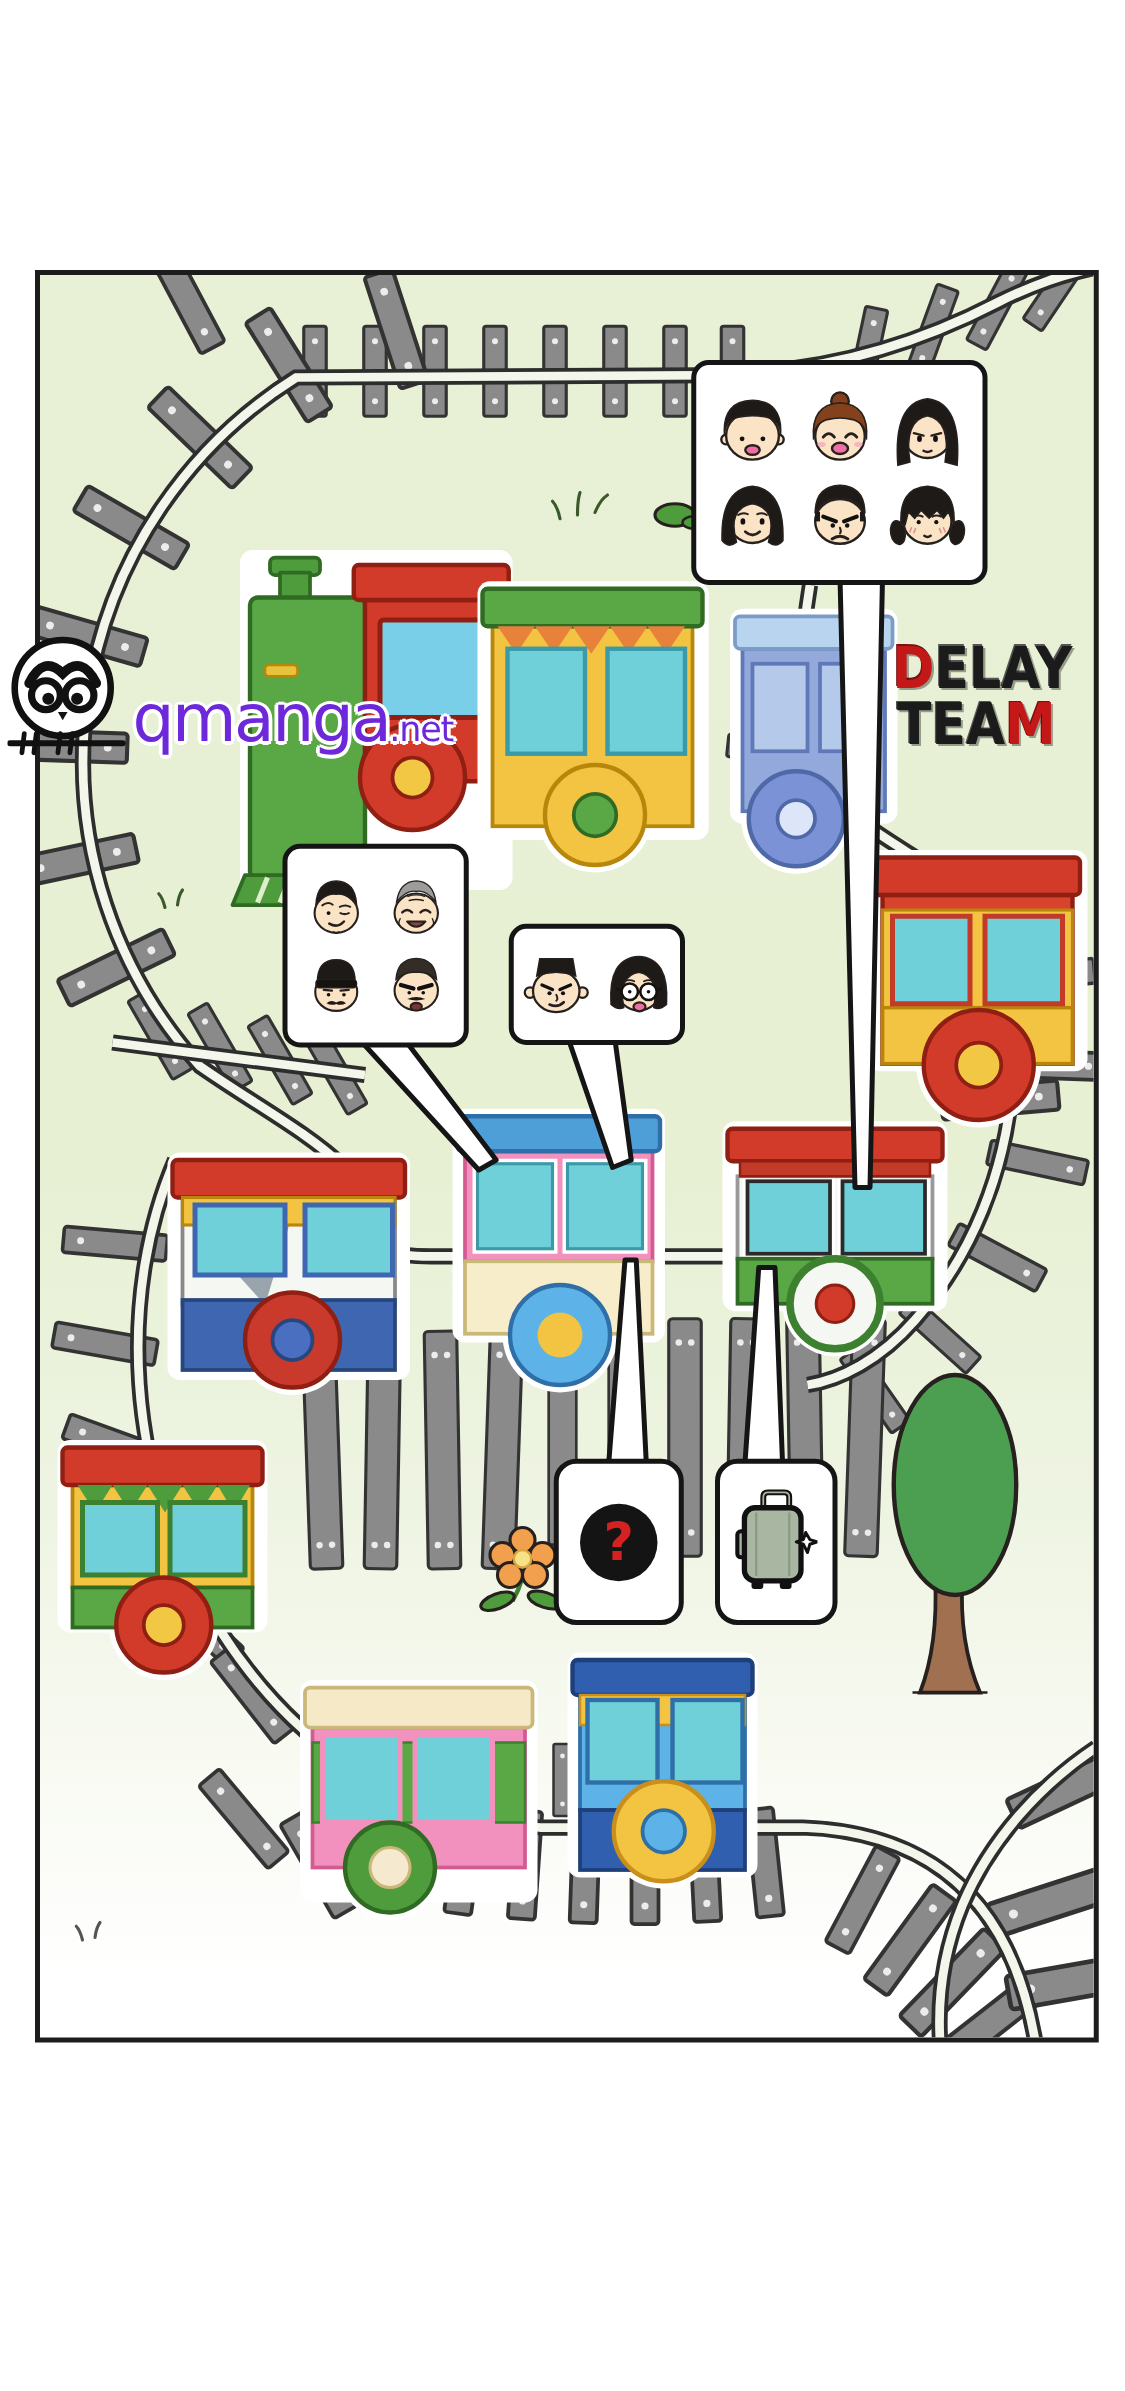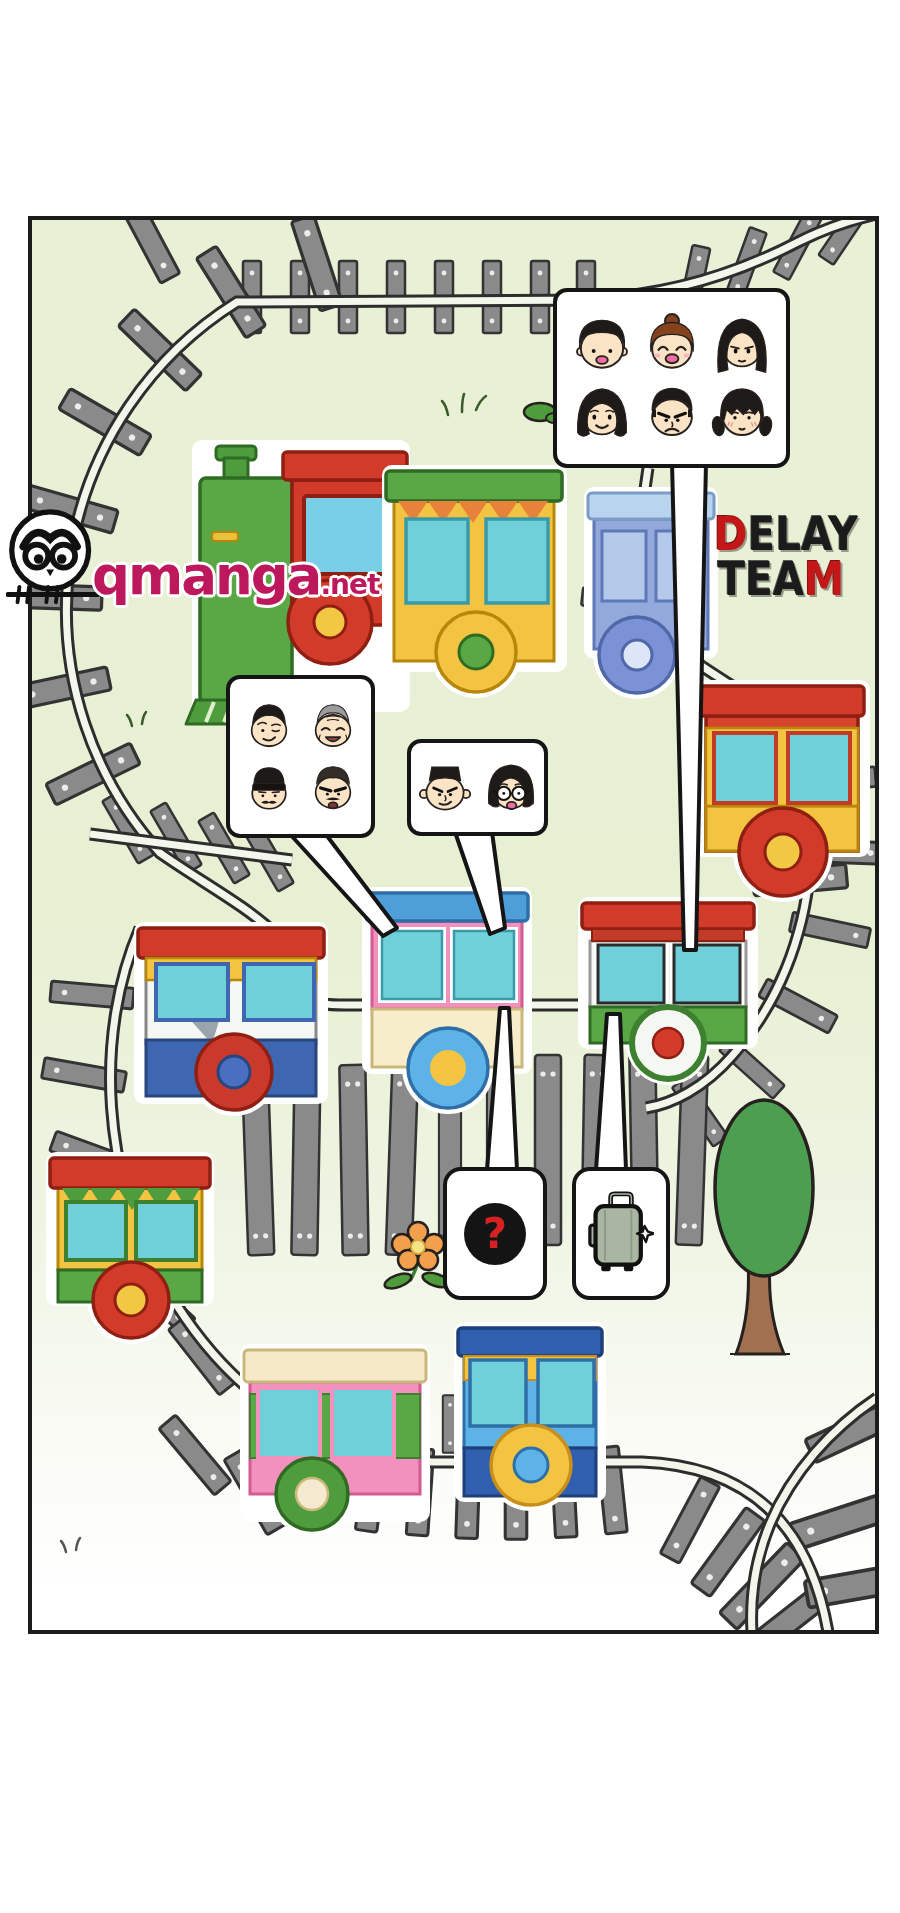--- a/index.html
+++ b/index.html
@@ -31,22 +31,22 @@
   .face{display:block;}
   .b-passengers .face{width:64px;height:64px;}
   .b-crew .face{width:56px;height:56px;}
   .b-couple .face{width:60px;height:60px;}
   .qdisc{width:62px;height:62px;border-radius:50%;background:#141414;display:flex;align-items:center;justify-content:center;}
   .qdisc span{font-size:42px;font-weight:900;color:#d42222;line-height:1;}
 
   
   .qmanga{position:absolute;left:0;top:0;z-index:5;}
   .owl{position:absolute;left:6px;top:506px;width:96px;height:106px;}
-  .qm-text{position:absolute;left:92px;top:549px;font-weight:bold;font-size:53px;
-      letter-spacing:-2px;color:#be185d;line-height:1;white-space:nowrap;
+  .qm-text{position:absolute;left:106px;top:549px;font-weight:normal;font-size:53px;
+      letter-spacing:-2px;color:#6d28d9;line-height:1;white-space:nowrap;
       text-shadow:-3px 0 0 #fff,3px 0 0 #fff,0 -3px 0 #fff,0 3px 0 #fff,
                   -2px -2px 0 #fff,2px 2px 0 #fff,-2px 2px 0 #fff,2px -2px 0 #fff;}
   .qm-text .tld{font-size:28px;letter-spacing:-1px;}
 
   
   .delay{position:absolute;left:714px;top:512px;z-index:5;font-weight:900;font-size:46px;
       line-height:45px;color:#1b1b1b;transform:scaleX(.88);transform-origin:left top;
       text-shadow:2px 2px 0 rgba(0,0,0,.35),-1px -1px 0 #555;}
   .delay .red{color:#c41818;text-shadow:2px 2px 0 rgba(0,0,0,.35),-1px -1px 0 #7a1010;}
   .dt-line2{padding-left:4px;}

